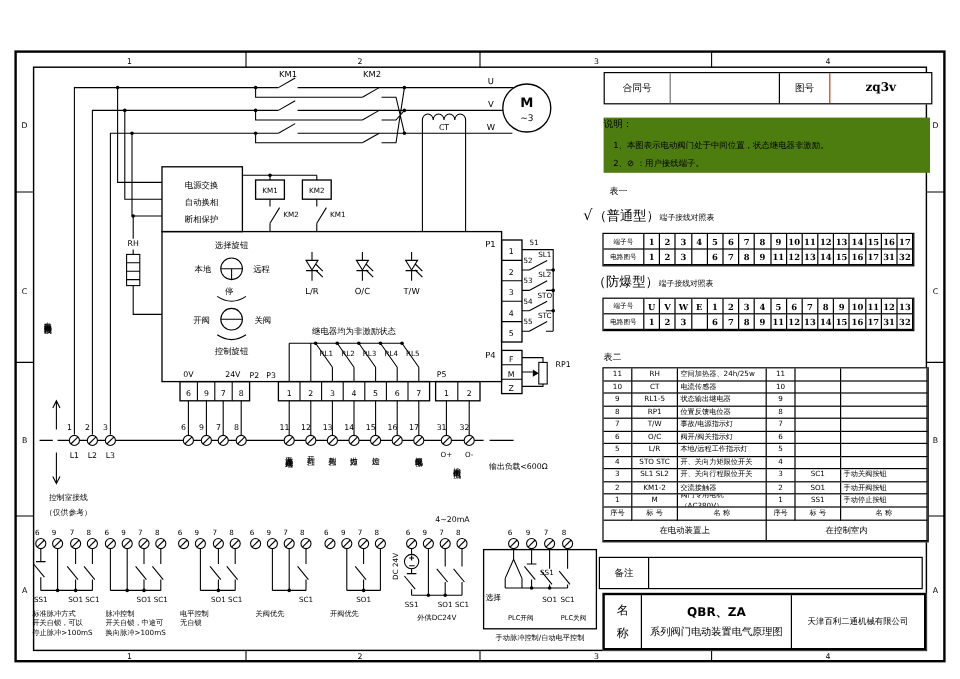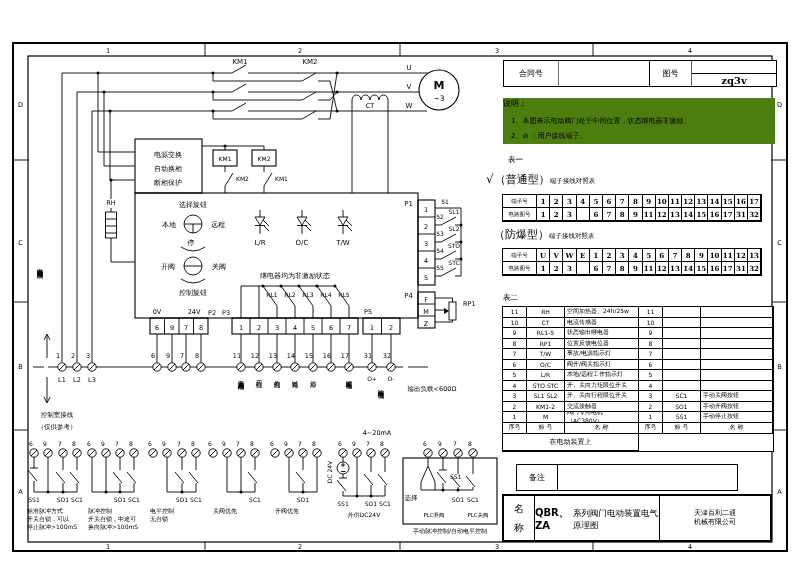--- a/index.html
+++ b/index.html
@@ -16,21 +16,21 @@
   .s5{font-size:5.5px}.s6{font-size:6px}.s65{font-size:6.5px}.s75{font-size:7.5px}
   .e{text-anchor:end}.st{text-anchor:start}
   .ov{position:absolute}
   .vt{position:absolute;writing-mode:vertical-rl;text-orientation:upright;
       font-size:6.5px;line-height:9px;letter-spacing:.5px;white-space:nowrap}
   
   .ctable{display:flex;border:1.5px solid #000;height:27px;box-sizing:border-box;background:#fff}
   .ctable .c1{width:54px;border-right:1px solid #737373;display:flex;align-items:center;justify-content:center;font-size:8px}
   .ctable .c2{width:90px;border-right:1px solid #000}
   .ctable .c3{width:41px;border-right:1px solid #c2410c;display:flex;align-items:center;justify-content:center;font-size:8px}
-  .ctable .c4{flex:1;display:flex;flex-direction:column}
+  .ctable .c4{flex:1;display:flex;flex-direction:row}
   .ctable .c4 .half{height:12px;border-bottom:1px solid #000}
   .ctable .c4 .fig{flex:1;display:flex;align-items:center;justify-content:center;
       font-family:"DejaVu Serif",serif;font-weight:bold;font-size:10px}
   .notes{width:272px;font-size:7px;background:#4d7c0f}
   .notes .nt{font-size:8px;margin-bottom:5px}
   .notes .ni{padding-left:8px;line-height:15px}
   .cap{font-size:7.5px;background:#fff}
   .hdr{display:flex;align-items:baseline;background:#fff;white-space:nowrap}
   .hdr .chk{font-size:12px;margin-right:1px}
   .hdr .big{font-size:11px}
@@ -51,27 +51,27 @@
   .comp .ln{justify-content:flex-start;padding-left:2px}
   .comp .hd{height:10px}
   .comp .f3{grid-column:span 3;height:16px;font-size:7px}
   
   .rem{display:flex;border:1.5px solid #000;height:27px;box-sizing:border-box;background:#fff}
   .rem .rl2{width:40px;border-right:1px solid #000;display:flex;align-items:center;justify-content:center;font-size:8px}
   .rem .rv{flex:1;display:flex;align-items:center;justify-content:center;font-size:9px;letter-spacing:2px}
   .tb{display:flex;border:2px solid #000;height:48px;box-sizing:border-box;background:#fff}
   .tb .n{width:30px;border-right:1px solid #000;display:flex;flex-direction:column;
       align-items:center;justify-content:space-around;font-size:10px;padding:3px 0}
-  .tb .mid{flex:1;display:flex;flex-direction:row;align-items:center;justify-content:center}
+  .tb .mid{flex:1;display:flex;flex-direction:column;align-items:center;justify-content:center}
   .tb .mid .m1{font-size:10px;font-weight:bold}
   .tb .mid .m2{font-size:8.5px;margin-top:4px}
   .tb .rt{width:110px;border-left:1px solid #000;display:flex;flex-direction:column}
   .tb .rt .ra{height:23px;border-bottom:1px solid #000;display:flex;flex-direction:column;
       align-items:center;justify-content:center;font-size:6.5px;font-weight:bold;line-height:8px}
-  .tb .rt .rb{flex:1;display:flex;flex-direction:column;align-items:center;justify-content:center;
+  .tb .rt .rb{flex:1;display:flex;flex-direction:row;align-items:center;justify-content:center;
       font-size:7px;line-height:9px}
 </style>
 </head>
 <body>
 
 <div id="sheet">
 <svg id="draw" width="800" height="566" viewBox="0 0 800 566">
   <defs>
     <g id="term" class="tms">
       <circle cx="0" cy="0" r="4.2"></circle>
@@ -640,23 +640,24 @@
       <div>1</div>
       <div>SS1</div>
       <div class="ln">手动停止按钮</div>
   <div class="hd">序号</div>
       <div class="hd">标 号</div>
       <div class="hd">名  称</div>
       <div class="hd">序号</div>
       <div class="hd">标 号</div>
       <div class="hd">名  称</div>
   <div class="f3">在电动装置上</div>
-</div>
-
-<div class="ov rem" style="left:516px;top:464px;width:222px">
+  <div class="f3">在控制室内</div>
+</div>
+
+<div class="ov rem" style="left:499px;top:464px;width:270px">
   <div class="rl2">备注</div>
 </div>
 
 <div class="ov tb" style="left:502px;top:494px;width:270px">
   <div class="n">
     <span>名</span>
     <span>称</span>
   </div>
   <div class="mid">
     <div class="m1">QBR、ZA</div>

